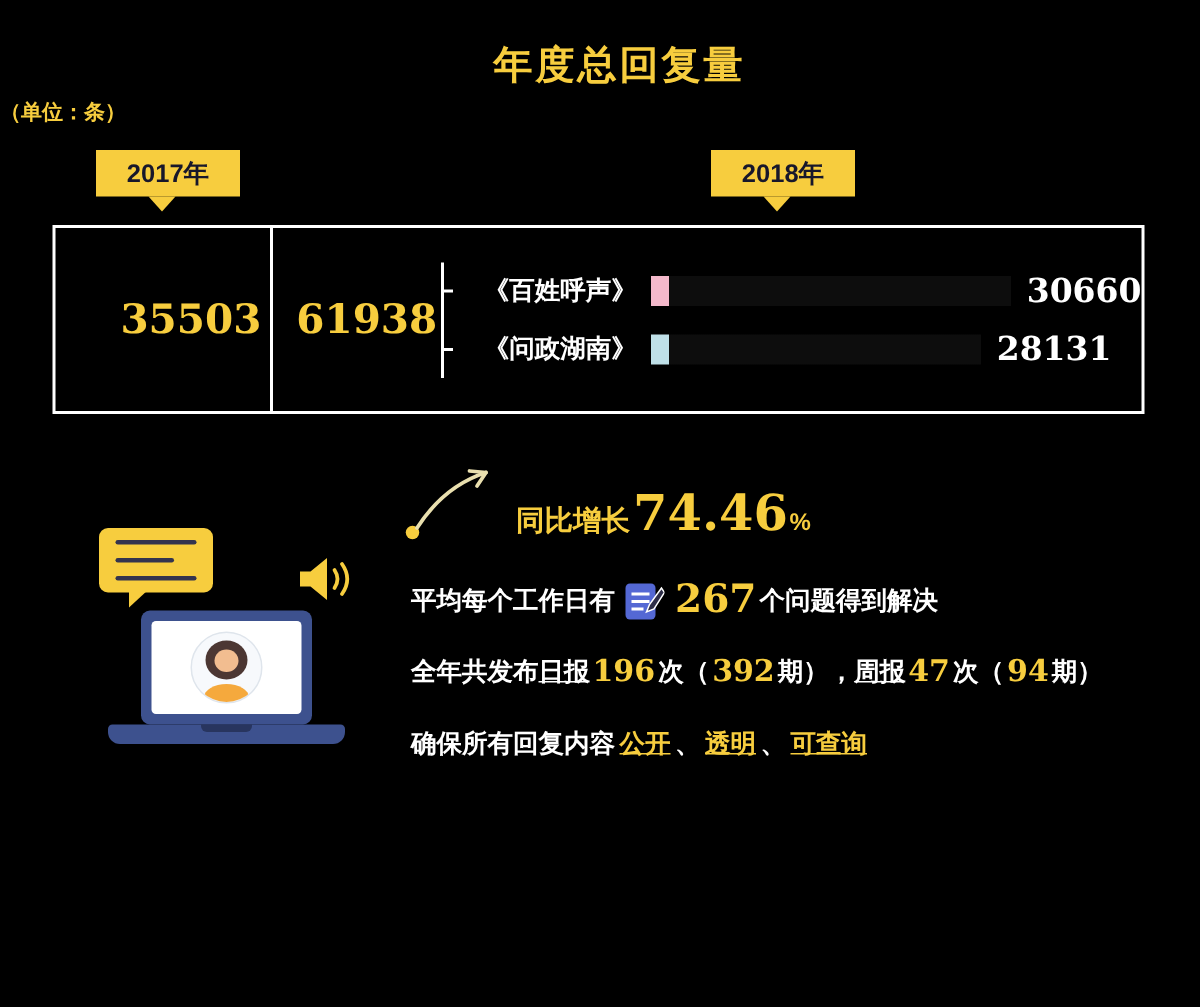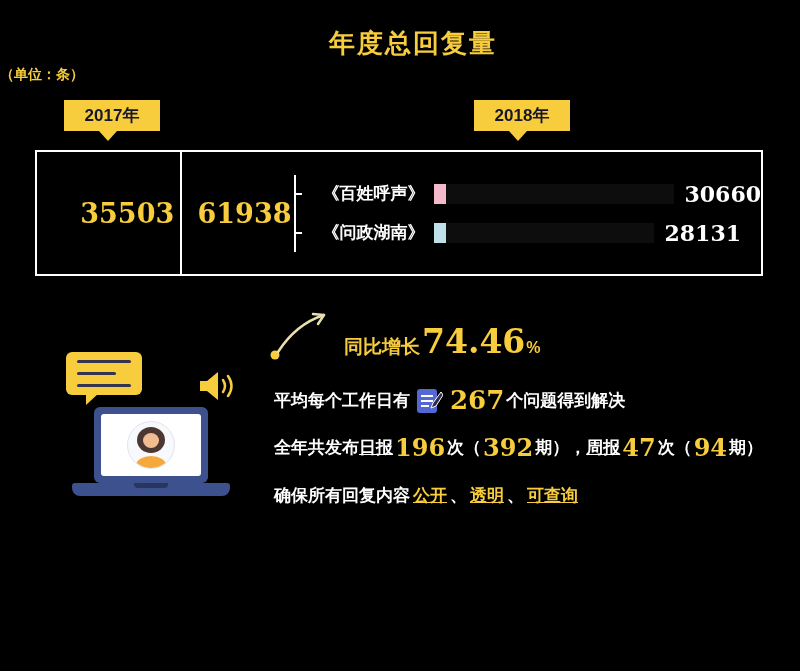--- a/index.html
+++ b/index.html
@@ -45,21 +45,21 @@
   .avatar .face{position:absolute;top:11px;left:15px;width:16px;height:15px;background:#f2bd90;border-radius:50%;}
   .avatar .shirt{position:absolute;bottom:-6px;left:8px;width:30px;height:18px;background:#f5a93d;border-radius:50% 50% 0 0;}
   .laptop-base{position:absolute;left:72px;top:483px;width:158px;height:13px;background:#3d518e;border-radius:3px 3px 8px 8px;}
   .base-notch{position:absolute;left:50%;transform:translateX(-50%);top:0;width:34px;height:5px;background:#28355f;border-radius:0 0 4px 4px;}
 
   .stat{position:absolute;left:274px;color:#fff;font-weight:bold;font-size:17px;display:flex;align-items:center;white-space:nowrap;}
   .stat-line1{top:382px;height:36px;}
   .stat-line2{top:430px;height:34px;}
   .stat-line3{top:480px;height:30px;}
   .stat-num{font-family:"DejaVu Serif",serif;font-weight:bold;color:var(--accent);font-size:26px;margin:0 2px;}
-  .stat-num.small{font-size:24px;}
+  .stat-num.small{font-size:20px;}
   .ul{text-decoration:underline;}
   .hl{color:var(--accent);text-decoration:underline;font-weight:bold;margin:0 3px;}
   .doc-icon{margin:0 5px;}
 </style>
 </head>
 <body>
 
 <div class="stage">
 
   <div class="title">年度总回复量</div>

